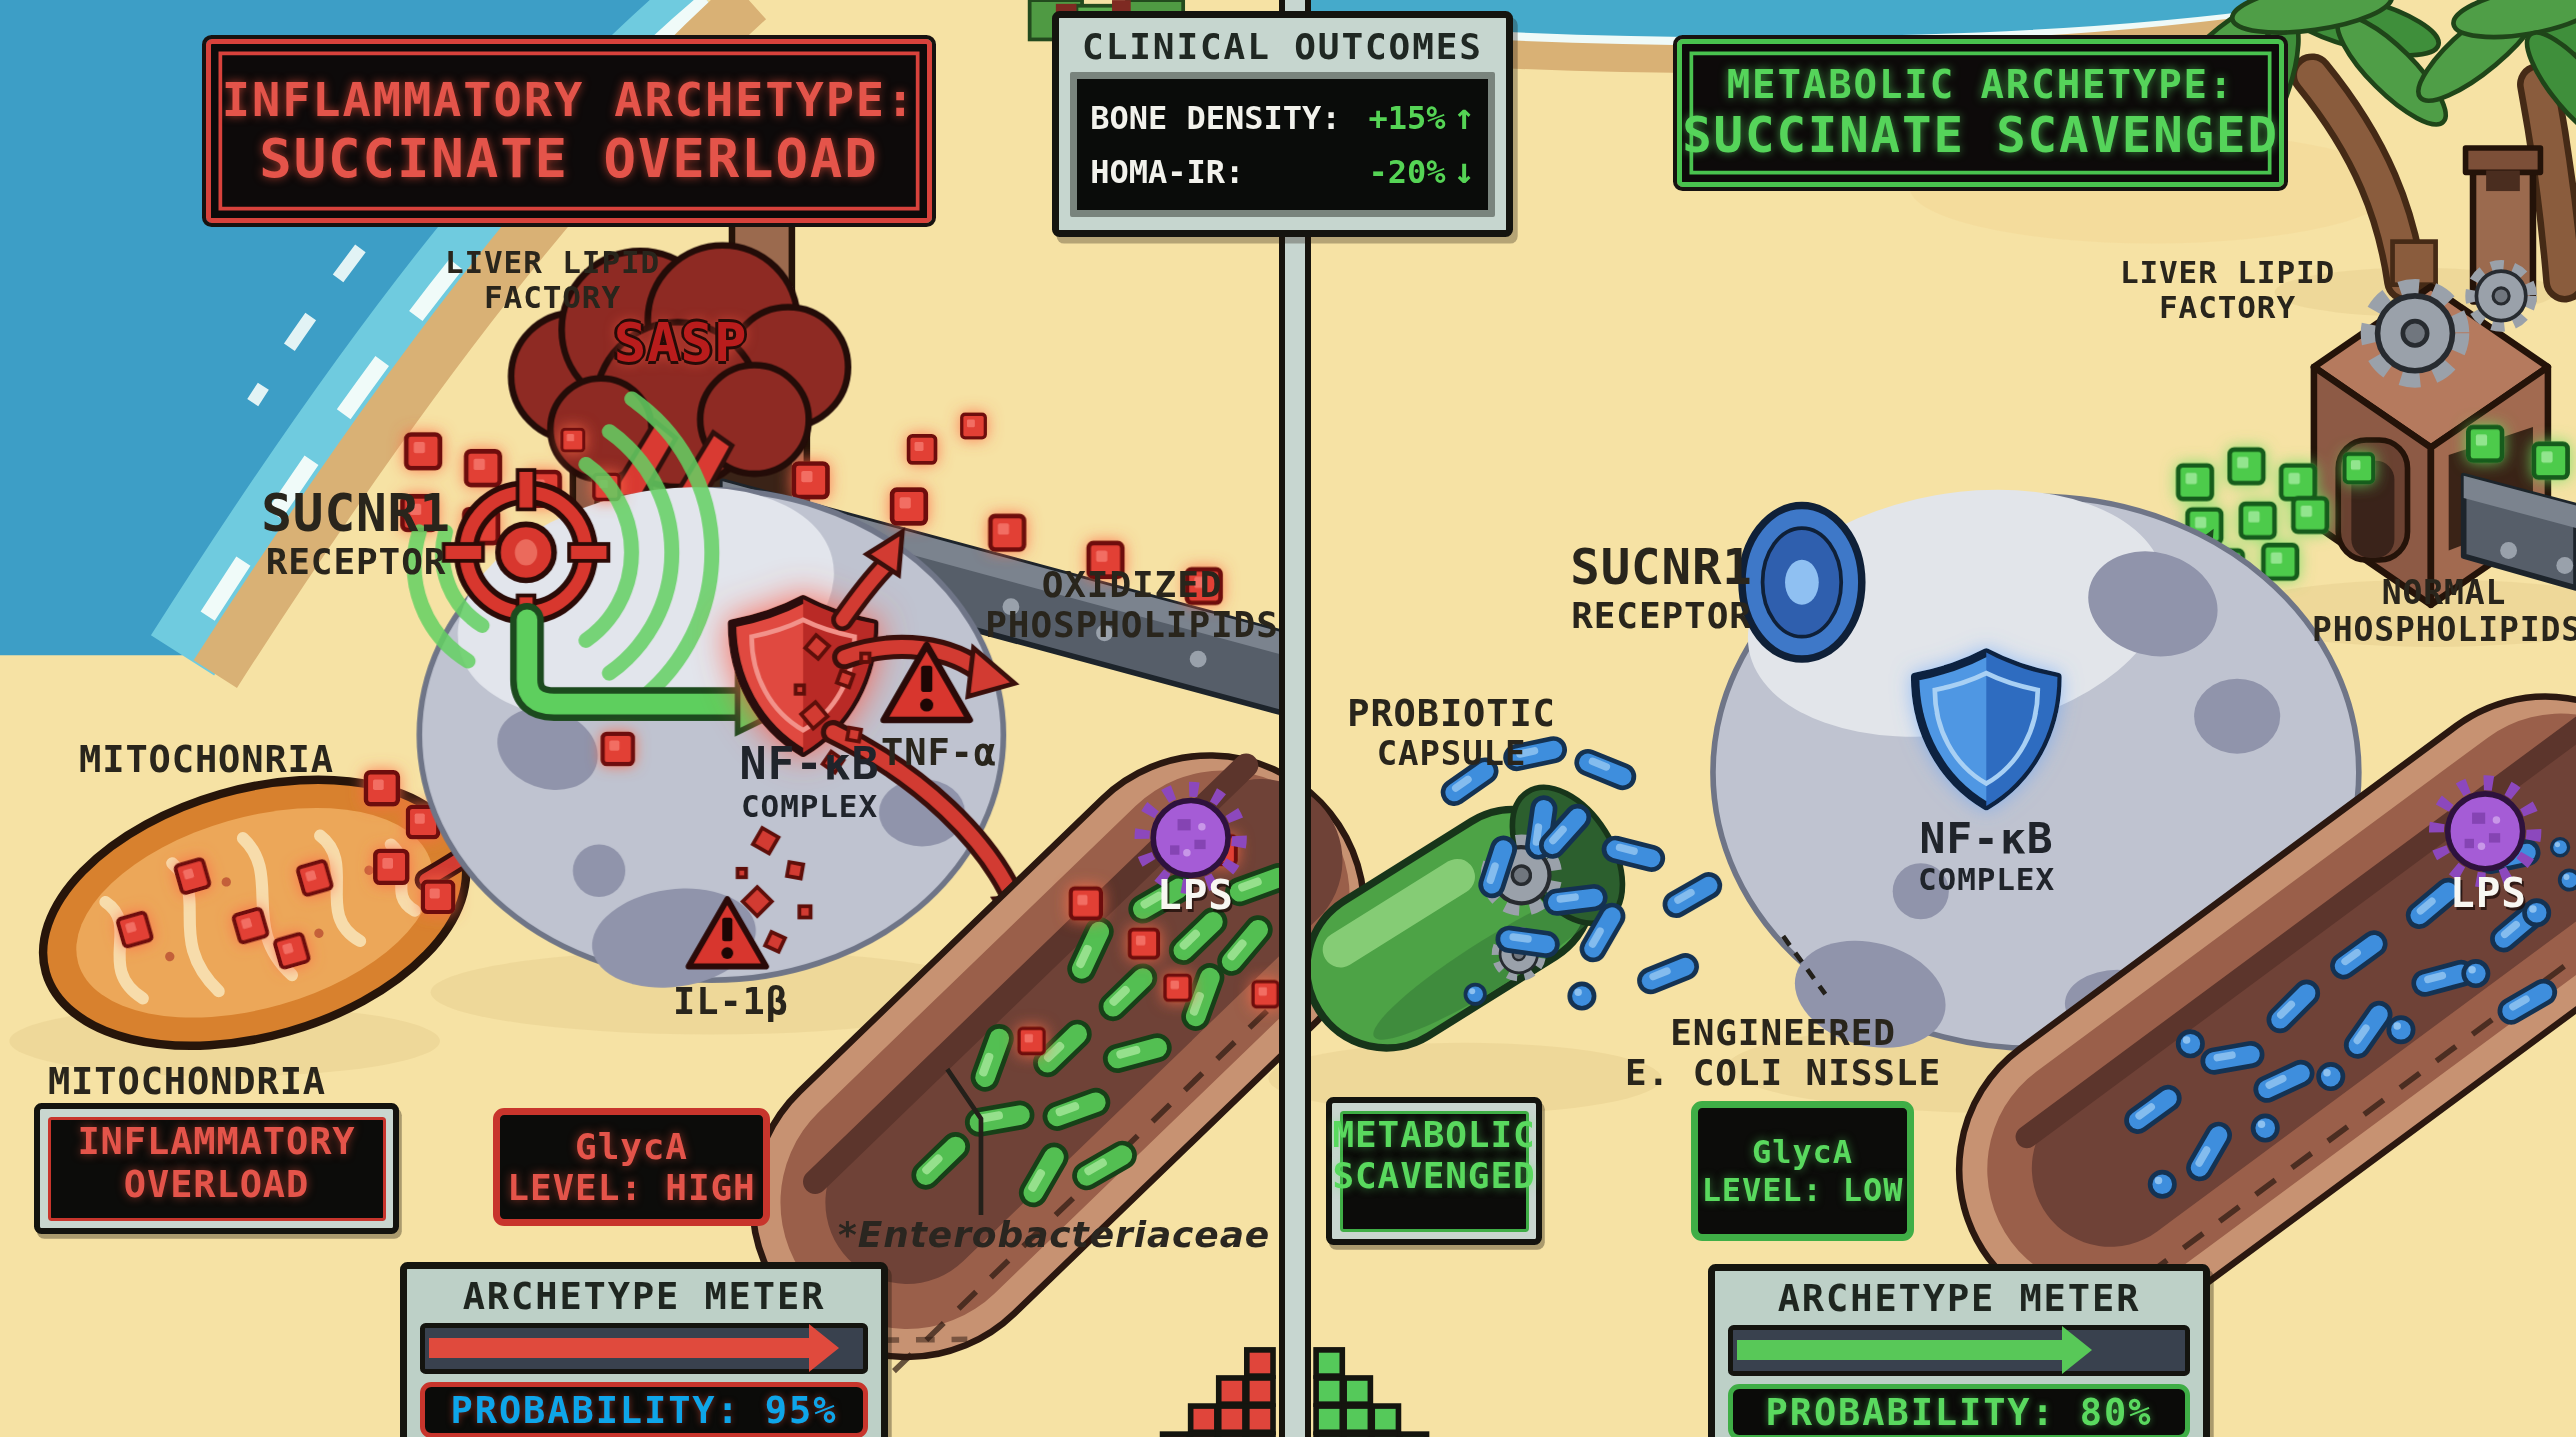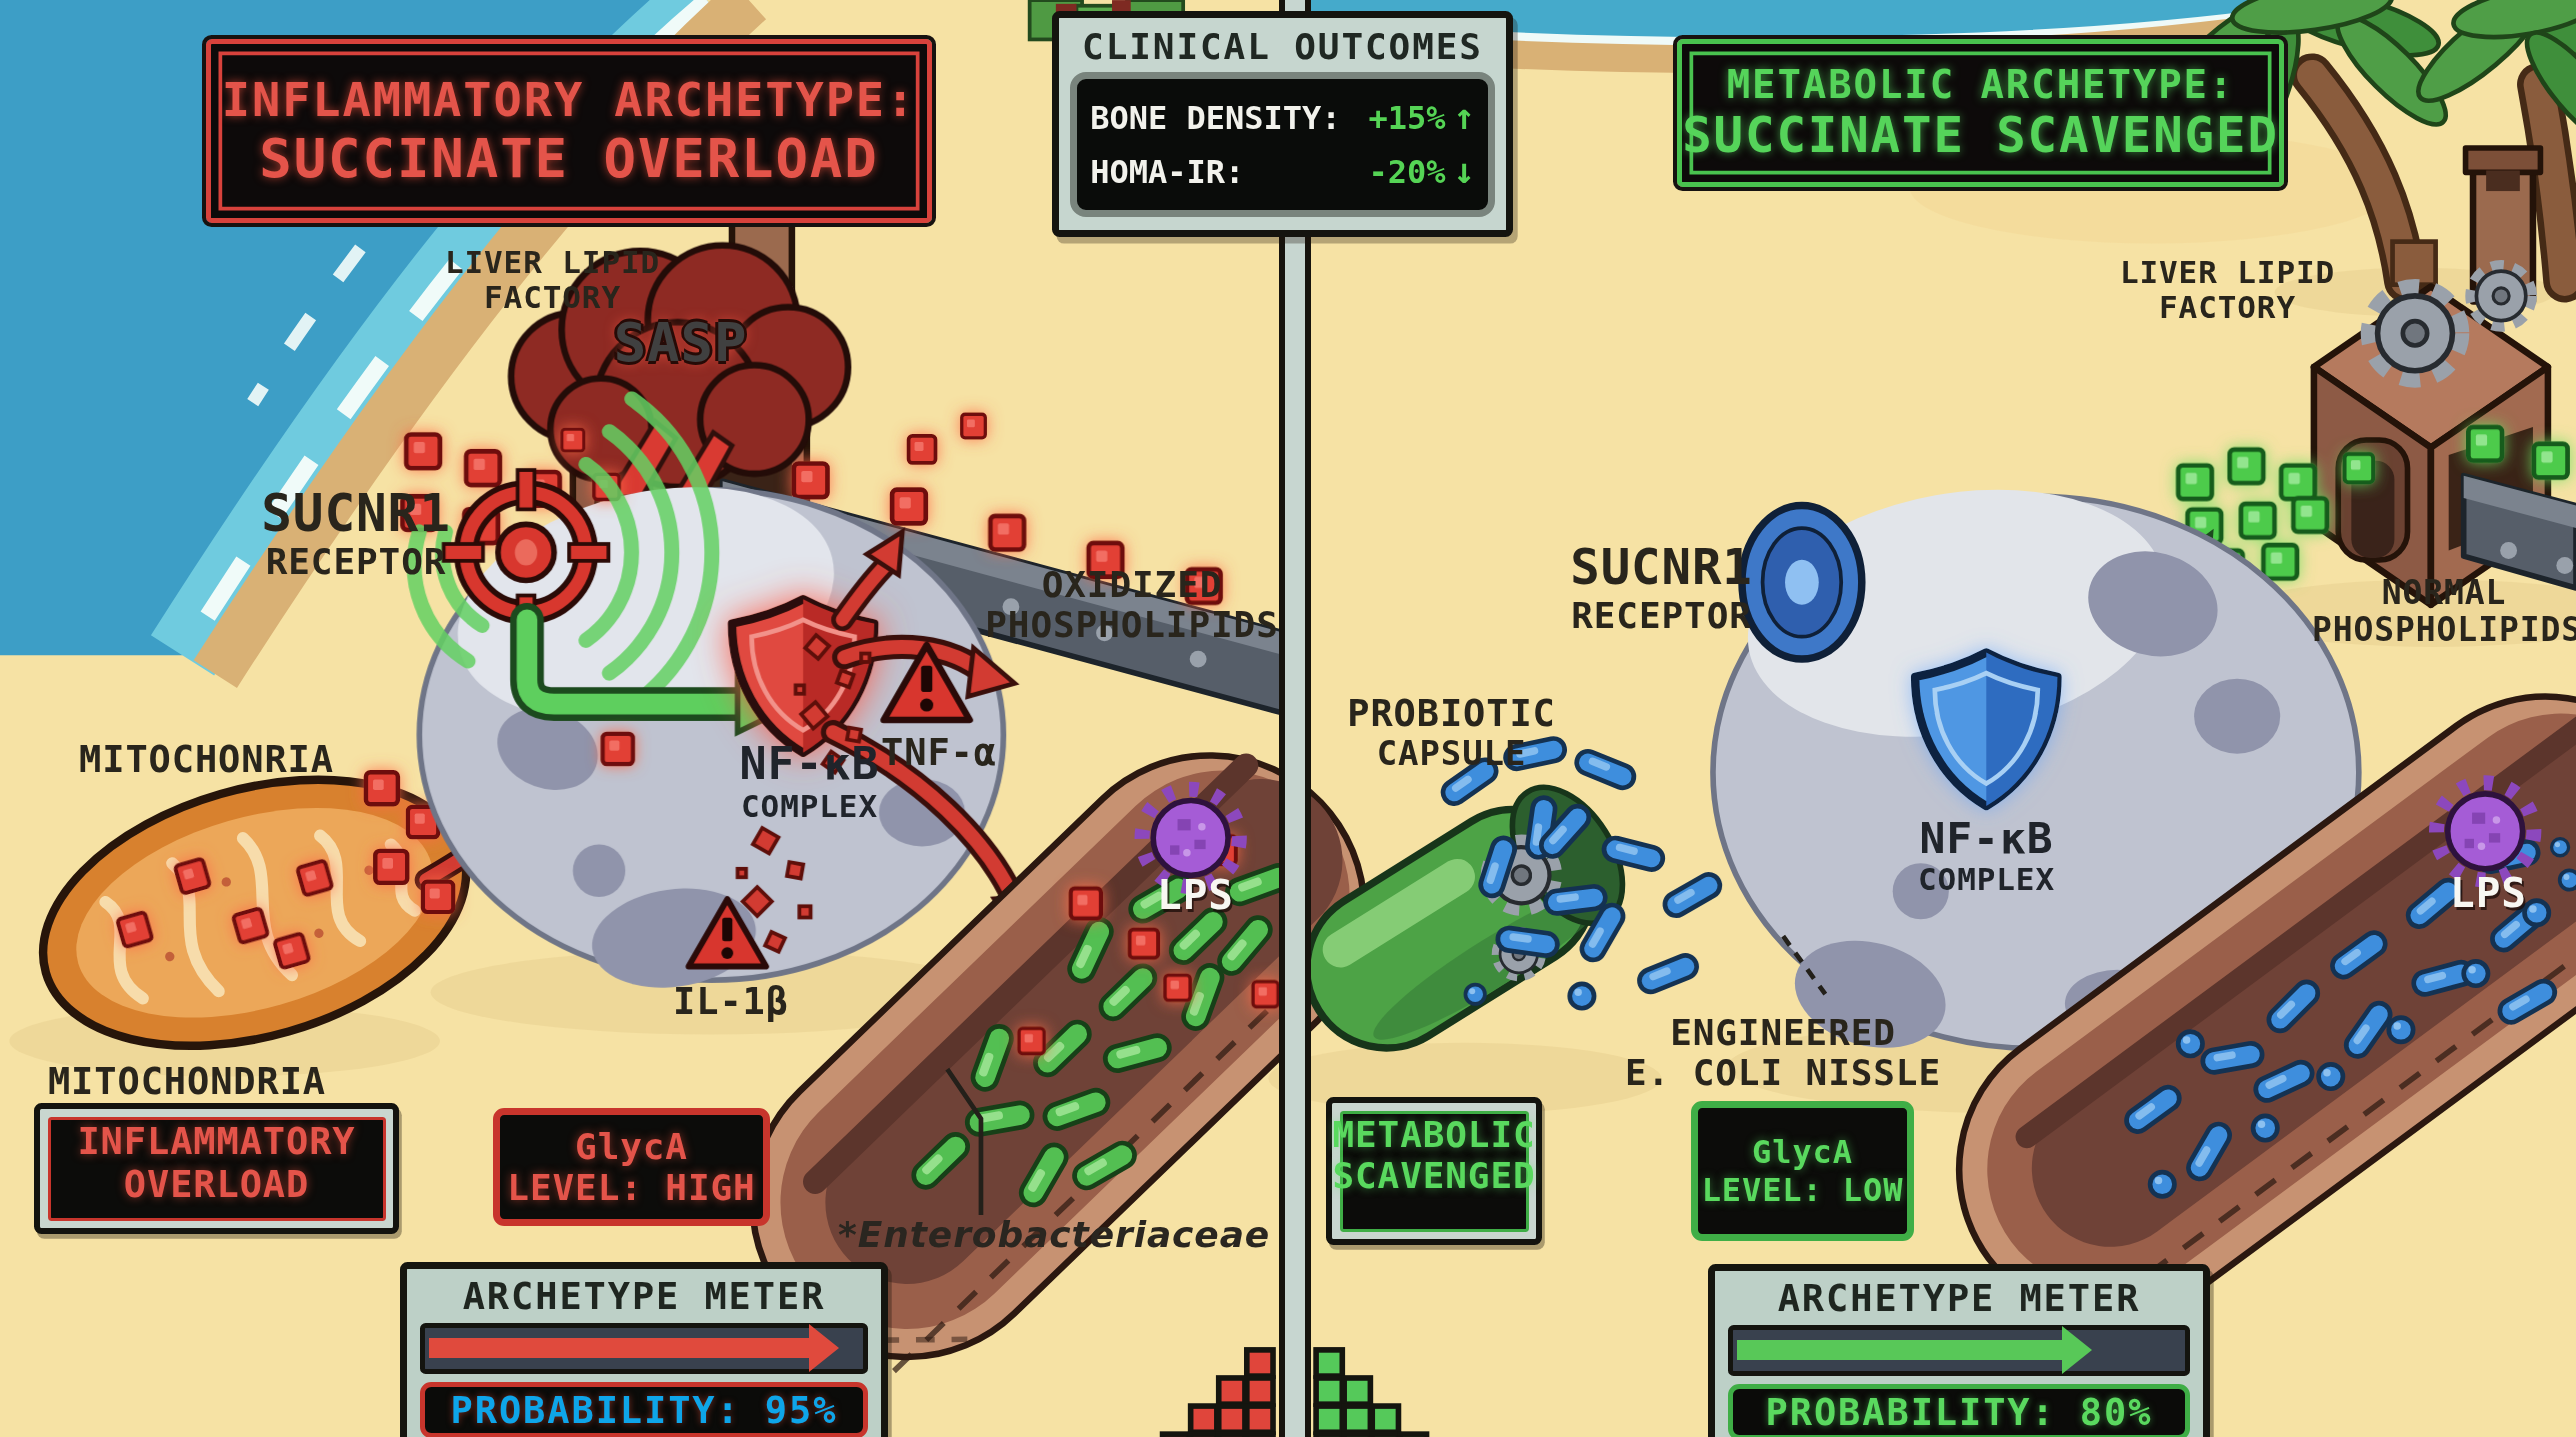--- a/index.html
+++ b/index.html
@@ -11,40 +11,40 @@
   #scenery { position:absolute; left:0; top:0; z-index:1; }
   .divider {
     position:absolute; left:1279px; top:0; width:32px; height:1438px;
     background:#c7d6d0; border-left:6.6px solid #16130d; border-right:6.6px solid #16130d;
     z-index:20;
   }
   
   .lbl { position:absolute; font-weight:bold; text-align:center; color:#29251c; line-height:1.12; z-index:14; letter-spacing:0.9px; }
   .lbl span { display:block; }
   .lbl.white { color:#f8f7f2; text-shadow:1.9px 2.8px 0 rgba(25,12,10,.75); }
-  .lbl.redtext { color:#404040; text-shadow:-2.8px 0 0 #260b07, 2.8px 0 0 #260b07, 0 -2.8px 0 #260b07, 0 2.8px 0 #260b07, 0 0 13px rgba(255,90,70,.8); }
+  .lbl.redtext { color:#b91c1c; text-shadow:-2.8px 0 0 #260b07, 2.8px 0 0 #260b07, 0 -2.8px 0 #260b07, 0 2.8px 0 #260b07, 0 0 13px rgba(255,90,70,.8); }
   .lbl.italic { font-family:"DejaVu Sans", sans-serif; font-style:italic; }
   
   .banner {
     position:absolute; z-index:15; background:#0d0a0a; border:5.6px solid var(--bc);
     outline:4.7px solid #171210; border-radius:5.6px;
     box-shadow: inset 0 0 0 7.5px #0d0a0a, inset 0 0 0 11.2px var(--bc);
     display:flex; flex-direction:column; align-items:center; justify-content:center;
     font-weight:bold; letter-spacing:1.9px; text-align:center;
   }
   .banner.red  { --bc:#d8423c; color:#e4544a; text-shadow:0 0 9.4px rgba(240,80,60,.65); }
   .banner.green{ --bc:#49c24f; color:#55d45a; text-shadow:0 0 9.4px rgba(90,230,100,.6); }
   
   .clinical {
     position:absolute; left:1052px; top:11.2px; width:461px; z-index:40;
     background:#c6d6cf; border:7.5px solid #14140f; border-radius:7.5px;
     box-shadow:4.7px 6.6px 0 rgba(30,20,10,.3);
   }
   .clinical-title { font-size:36px; font-weight:bold; color:#202823; text-align:center; padding:7.5px 0 3.7px; letter-spacing:1.9px; }
-  .clinical-screen { margin:1.9px 11.2px 13px; background:#0a0c0a; border:7.5px solid #79847d; border-radius:16px; padding:11.2px 13px; }
+  .clinical-screen { margin:1.9px 11.2px 13px; background:#0a0c0a; border:7.5px solid #79847d; border-radius:2px; padding:11.2px 13px; }
   .crow { display:flex; justify-content:space-between; align-items:baseline; font-size:32px; font-weight:bold; line-height:1.5; }
   .crow .lab { color:#f2f2ec; }
   .crow .val { color:#55d455; }
   .crow .arr { color:#55d455; font-size:36px; margin-left:7.5px; }
   
   .badge-silver {
     position:absolute; z-index:15; background:#c9d6cf; border:6.6px solid #13130e; border-radius:7.5px;
     padding:7.5px; box-shadow:2.8px 4.7px 0 rgba(30,20,10,.35);
   }
   .badge-silver .inner {

